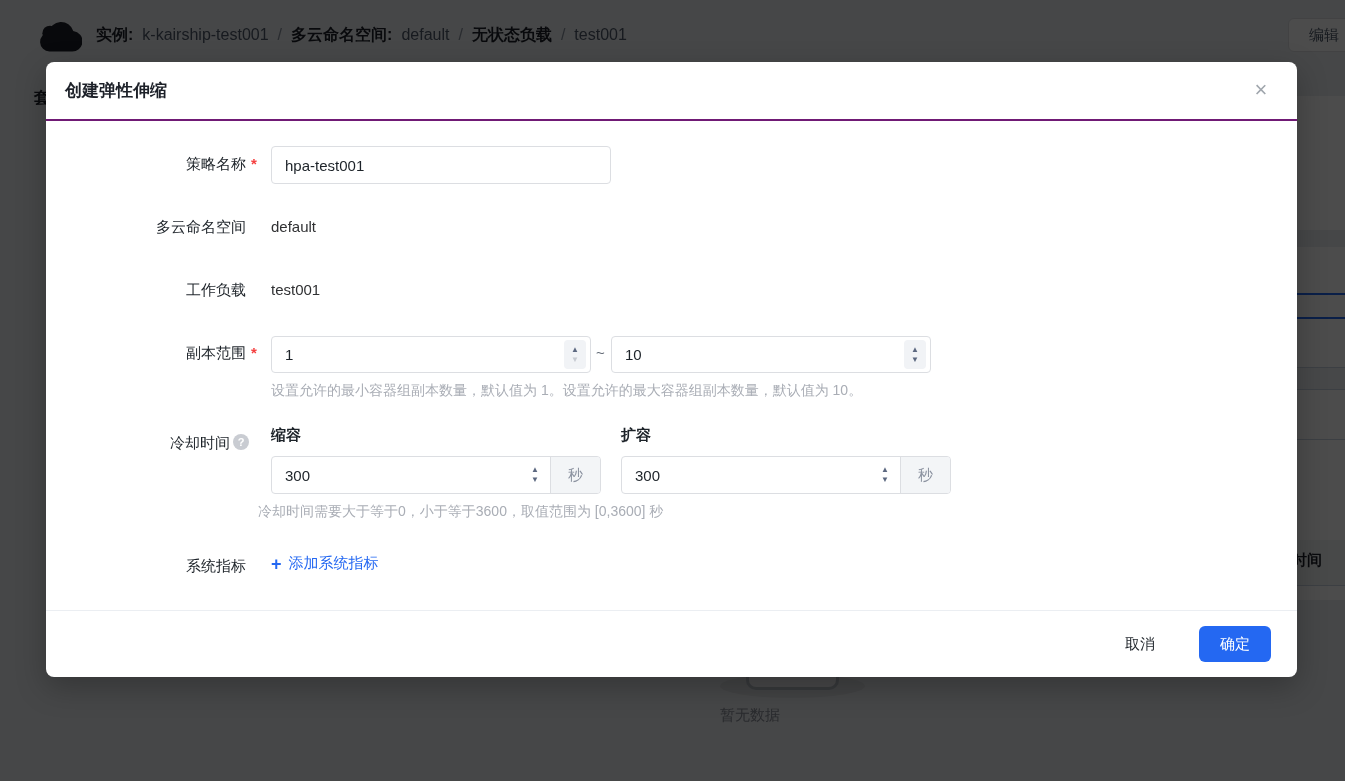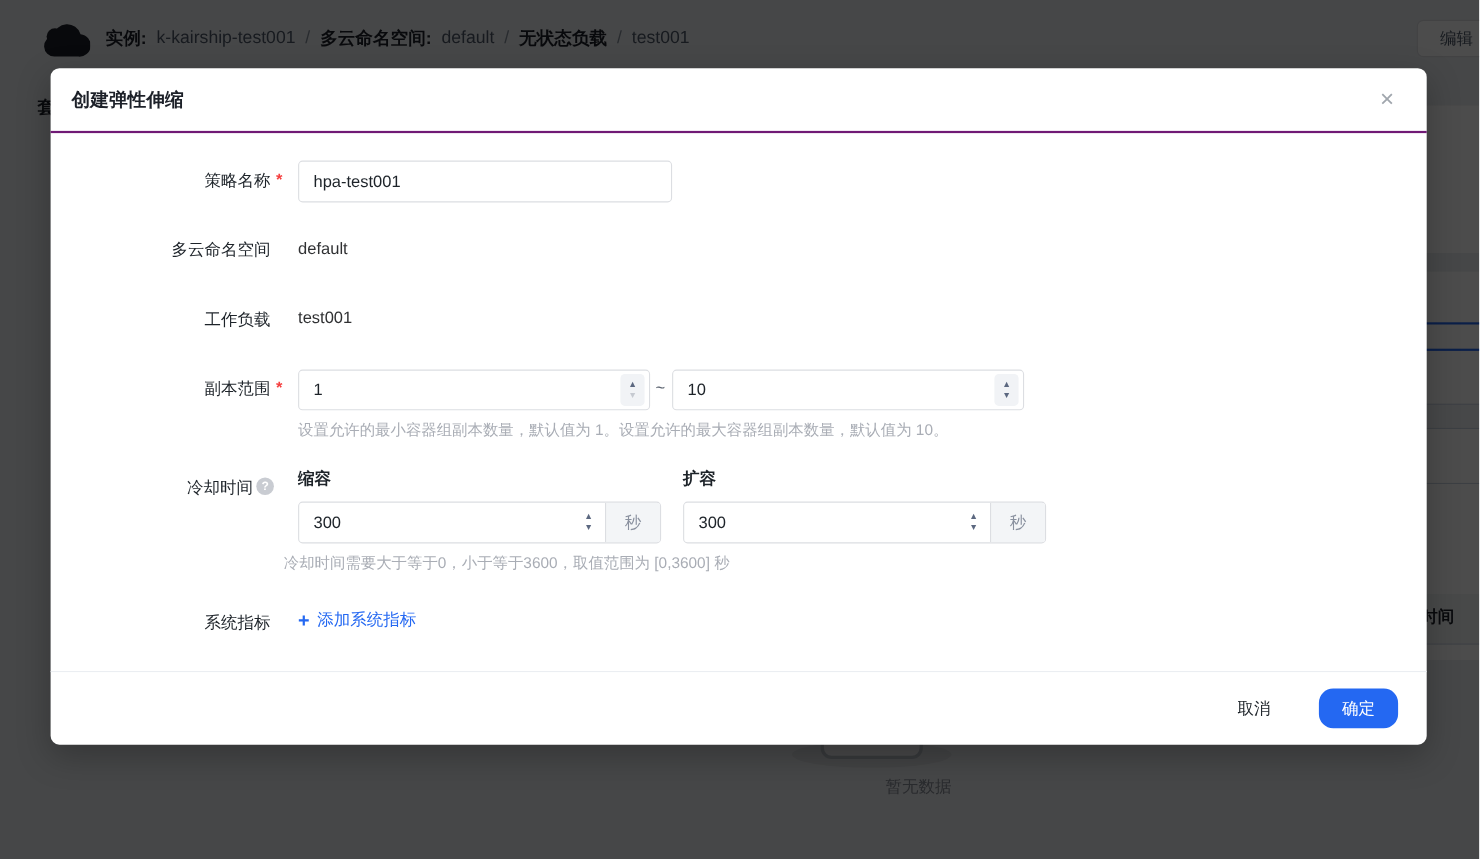--- a/index.html
+++ b/index.html
@@ -22,21 +22,21 @@
   .bg-card-b { position:absolute; left:1200px; top:247px; width:145px; height:353px; background:#fff; }
   .bg-line { position:absolute; left:1200px; width:145px; }
   .bl-blue { height:2px; background:#2468f2; }
   .bl-gray { height:1px; background:#c9d2e0; }
   .bg-grayrow { position:absolute; left:1200px; top:368px; width:145px; height:21px; background:#eef0f3; }
   .bg-headrow { position:absolute; left:1200px; top:540px; width:145px; height:45px; background:#f2f3f5; }
   .time-head { position:absolute; left:1292px; top:551px; font-size:15px; font-weight:700; color:#1d2129; }
 
   .empty-shadow { position:absolute; left:720px; top:674px; width:145px; height:24px; background:#dcdfe3; border-radius:50%; }
   .empty-box { position:absolute; left:746px; top:612px; width:93px; height:78px; background:#f0f1f4; border:3px solid #b9bec6; border-radius:10px; }
-  .empty-text { position:absolute; left:720px; top:706px; width:145px; text-align:right; font-size:15px; color:#8a8f99; }
+  .empty-text { position:absolute; left:720px; top:706px; width:145px; text-align:left; font-size:15px; color:#8a8f99; }
 
   .overlay { position:absolute; inset:0; background:rgba(0,0,0,0.70); }
 
   
   .modal { position:absolute; left:46px; top:62px; width:1251px; height:615px; background:#fff; border-radius:8px; box-shadow:0 10px 30px rgba(0,0,0,0.25); }
   .m-header { position:absolute; left:0; top:0; width:100%; height:59px; border-bottom:2px solid #701a75; }
   .m-title { position:absolute; left:19px; top:17px; font-size:17px; font-weight:700; color:#1d2129; }
   .m-close { position:absolute; right:22px; top:14px; width:28px; height:28px; font-size:22px; color:#a0a6ad; display:flex; align-items:center; justify-content:center; cursor:pointer; }
 
   .f-label { position:absolute; left:60px; width:140px; text-align:right; font-size:15px; color:#1d2329; }
@@ -53,21 +53,21 @@
   .spin span.dis { color:#c6cad1; }
   .addon { width:50px; background:#f3f5f7; border-left:1px solid #dcdee2; display:flex; align-items:center; justify-content:center; font-size:15px; color:#8a919f; }
   .tilde { position:absolute; font-size:15px; color:#5e6672; }
   .sublabel { position:absolute; font-size:15px; font-weight:700; color:#1d2329; }
   .help-ico { position:absolute; width:16px; height:16px; border-radius:50%; background:#c9ccd2; color:#fff; font-size:11px; font-weight:700; display:flex; align-items:center; justify-content:center; cursor:pointer; }
   .add-link { position:absolute; display:flex; align-items:center; gap:7px; font-size:15px; color:#2468f2; cursor:pointer; }
   .add-link .plus { font-size:18px; font-weight:700; line-height:1; }
 
   .m-footer { position:absolute; left:0; bottom:0; width:100%; height:67px; border-top:1px solid #ebeef2; display:flex; align-items:center; justify-content:flex-end; gap:34px; padding-right:26px; }
   .btn-cancel { font-size:15px; color:#1d2329; background:none; border:none; cursor:pointer; font-family:inherit; padding:6px 10px; }
-  .btn-confirm { width:72px; height:36px; background:#2468f2; color:#fff; border:none; border-radius:13px; font-size:15px; font-family:inherit; cursor:pointer; }
+  .btn-confirm { width:72px; height:36px; background:#2468f2; color:#fff; border:none; border-radius:6px; font-size:15px; font-family:inherit; cursor:pointer; }
 </style>
 </head>
 <body>
 
 <div id="stage">
 
   <div class="backdrop">
     <div class="crumbbar">
       <svg class="cloud" viewBox="0 0 24 22">
         <path fill="#1d2129" d="M6.2 19.5a5.2 5.2 0 0 1-.5-10.37A7 7 0 0 1 19.3 8.3a5.6 5.6 0 0 1-1.1 11.2H6.2z"></path>

